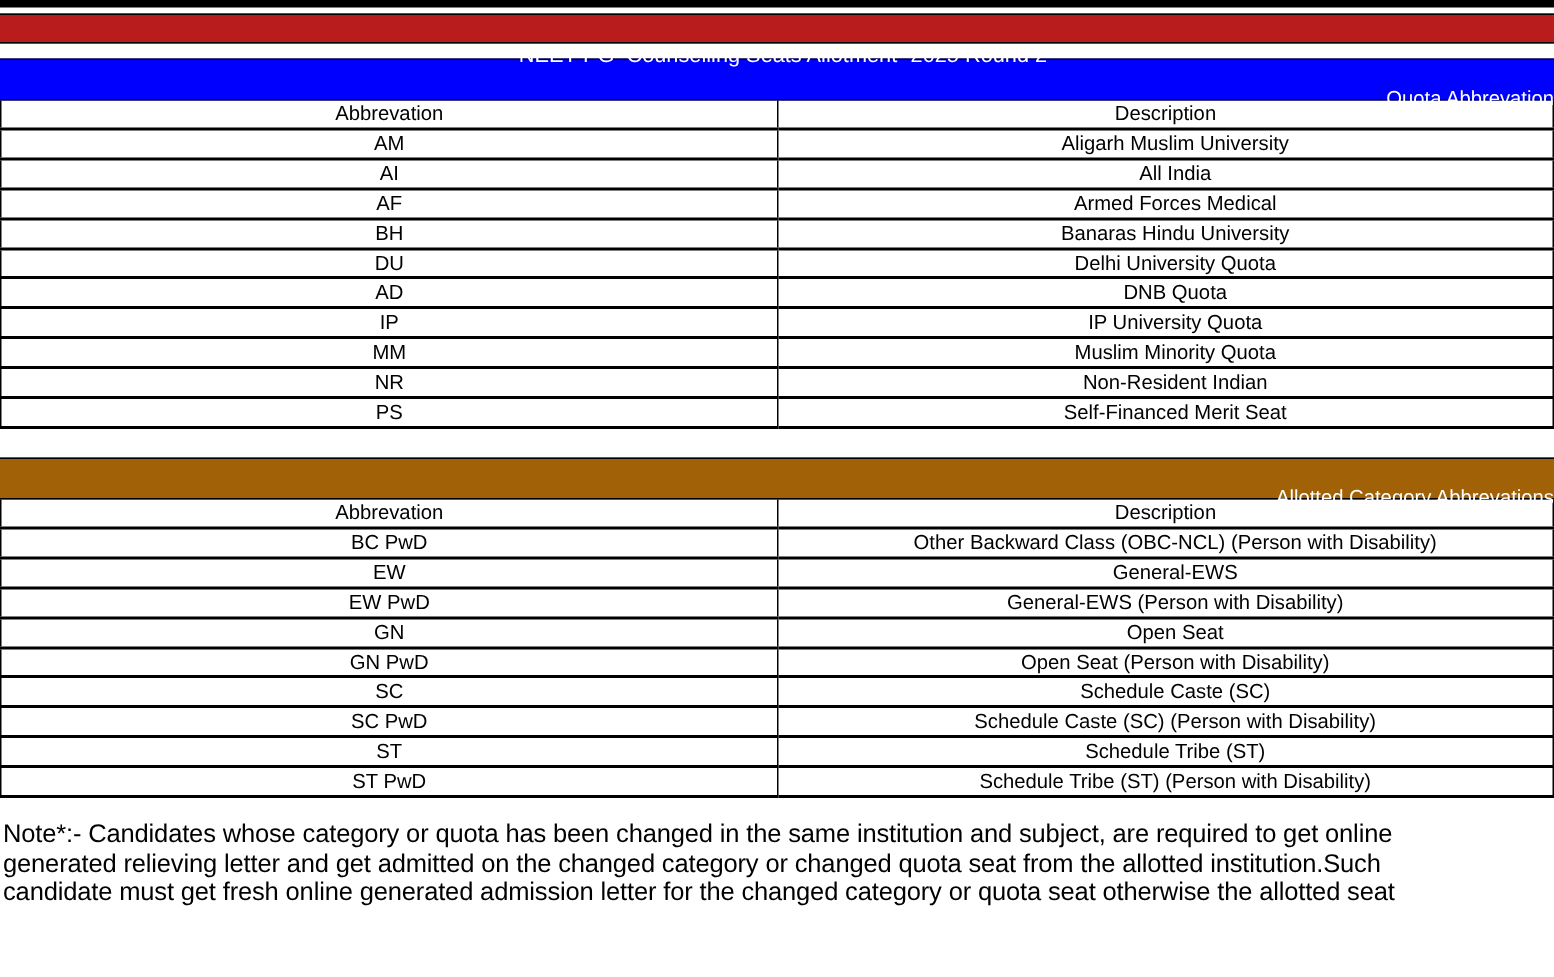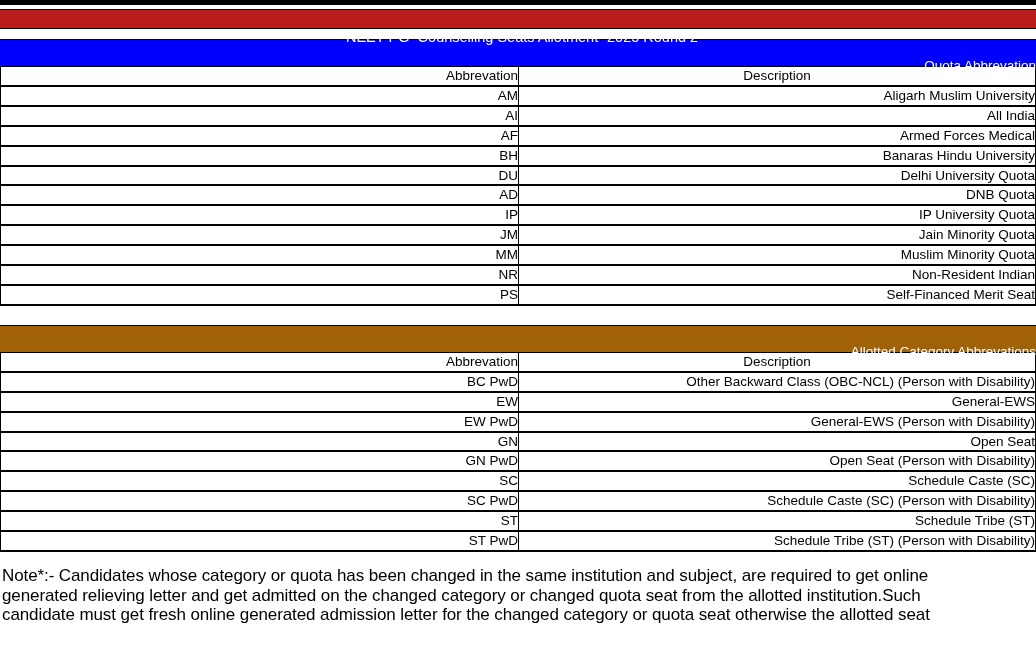--- a/index.html
+++ b/index.html
@@ -28,24 +28,24 @@
     text-align: right; white-space: pre;
   }
   table { width: 1036px; border-collapse: collapse; table-layout: fixed; }
   th, td {
     height: 17.9px; padding: 0;
     font-size: 13.5px; font-weight: 400; line-height: 17.9px;
     border-bottom: 2px solid #000;
     white-space: nowrap; overflow: hidden;
   }
   .col-abbr {
-    width: 518px; text-align: right;
+    width: 518px; text-align: center;
     border-left: 1px solid #000; border-right: 1px solid #000;
   }
-  .col-desc { text-align: right; padding-left: 13px; border-right: 1px solid #000; }
+  .col-desc { text-align: center; padding-left: 13px; border-right: 1px solid #000; }
   .note {
     margin-top: 14px; padding-left: 2px;
     font-size: 17px; line-height: 19.6px; letter-spacing: -0.1px;
   }
   .note-line { white-space: pre; }
 </style>
 </head>
 <body>
 
 <div class="top-bar"></div>
@@ -88,24 +88,20 @@
         <td class="col-abbr">DU</td>
         <td class="col-desc">Delhi University Quota</td>
       </tr>
       <tr>
         <td class="col-abbr">AD</td>
         <td class="col-desc">DNB Quota</td>
       </tr>
       <tr>
         <td class="col-abbr">IP</td>
         <td class="col-desc">IP University Quota</td>
-      </tr>
-      <tr>
-        <td class="col-abbr">JM</td>
-        <td class="col-desc">Jain Minority Quota</td>
       </tr>
       <tr>
         <td class="col-abbr">MM</td>
         <td class="col-desc">Muslim Minority Quota</td>
       </tr>
       <tr>
         <td class="col-abbr">NR</td>
         <td class="col-desc">Non-Resident Indian</td>
       </tr>
       <tr>

